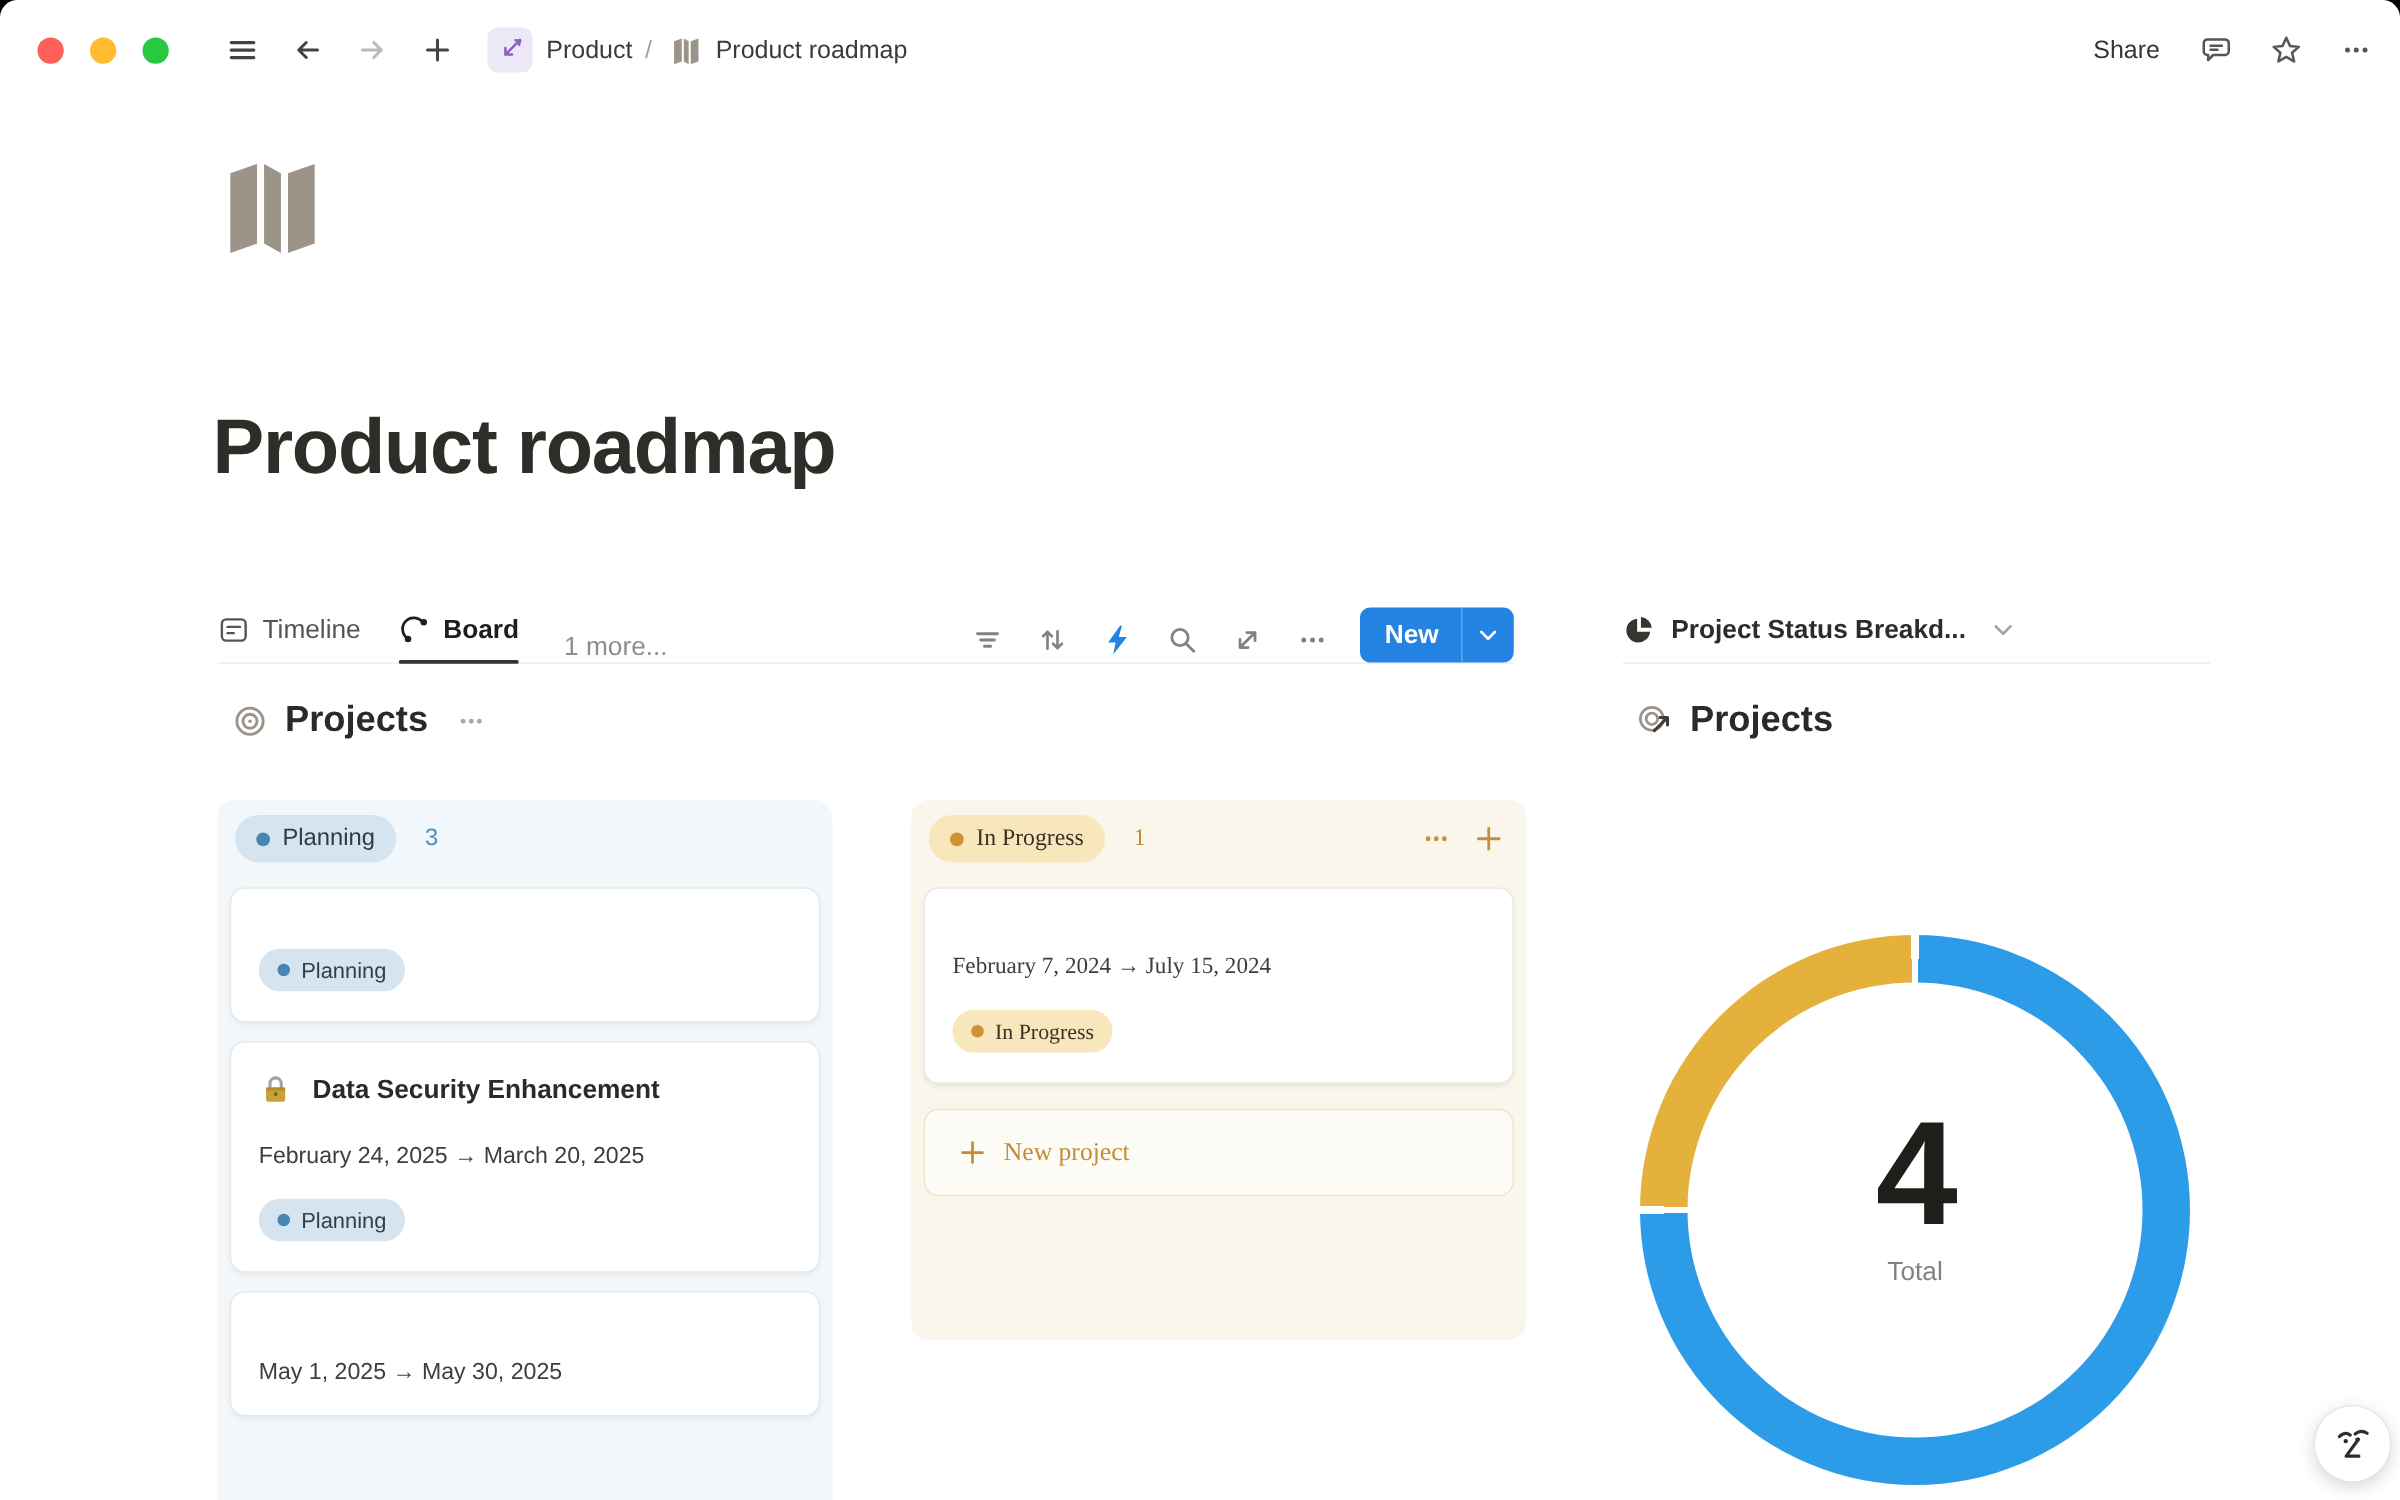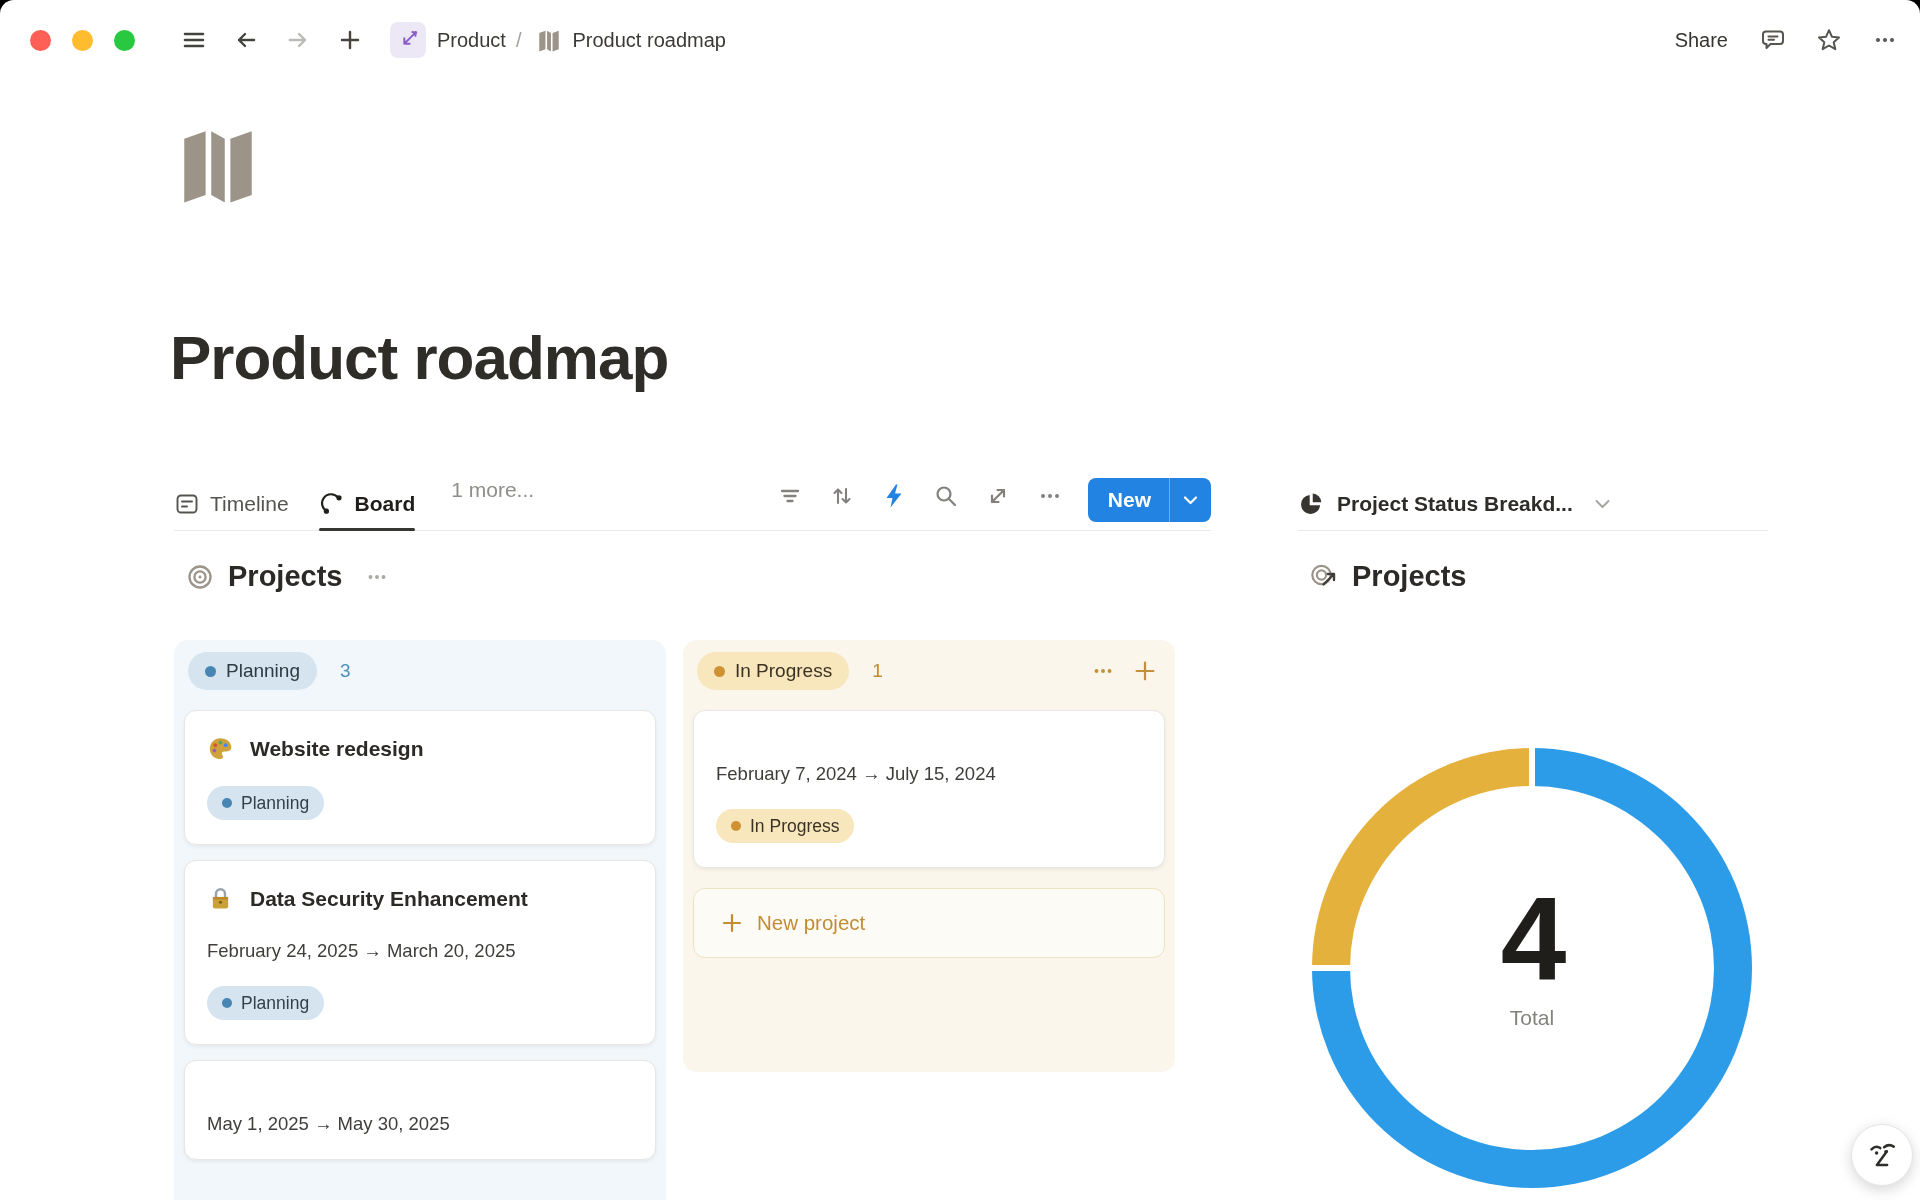--- a/index.html
+++ b/index.html
@@ -27,21 +27,21 @@
   .top-act:last-child { margin-right:6px; }
   .top-act svg { width:28px; height:28px; }
 
   
   .page-icon { position:absolute; left:173px; top:118px; width:90px; height:90px; }
   .page-title { position:absolute; left:170px; top:322px; font-size:62px; font-weight:700;
                 letter-spacing:-1px; color:#2F2D28; }
 
   
   .toolbar { position:absolute; left:174px; top:478px; width:1037px; height:53px;
-             border-bottom:1px solid #E9E9E7; display:flex; align-items:flex-start; }
+             border-bottom:1px solid #E9E9E7; display:flex; align-items:flex-end; }
   .tab { display:flex; align-items:center; gap:10px; height:100%; position:relative;
          margin-right:30px; font-size:21px; }
   .tab .ticon { width:26px; height:26px; }
   .tab.inactive { color:#55544F; }
   .tab.active { color:#1F1E1B; font-weight:700; }
   .tab.active::after { content:""; position:absolute; left:0; right:0; bottom:-1px; height:3px;
                        background:#37352F; border-radius:2px; }
   .more-tabs { font-size:21px; color:#8F8E89; margin-left:6px; }
   .tb-spacer { flex:1; }
   .tb-ic { width:36px; height:36px; display:flex; align-items:center; justify-content:center; margin-left:16px; }
@@ -62,21 +62,21 @@
   .section { position:absolute; display:flex; align-items:center; gap:14px; }
   .section .sic { width:28px; height:28px; flex:none; }
   .section .stitle { font-size:29px; font-weight:700; color:#2C2A26; }
   .section .sdots { margin-left:8px; display:flex; align-items:center; }
   .sec-left { left:186px; top:560px; }
   .sec-right { left:1310px; top:560px; }
 
   
   .column { position:absolute; top:640px; width:492px; border-radius:14px; padding:10px; }
   .col-planning { left:174px; height:612px; background:#F1F7FB; }
-  .col-progress { left:683px; height:432px; background:#FAF6EC; }
+  .col-progress { left:729px; height:432px; background:#FAF6EC;font-family:Liberation Serif, serif; }
   .col-head { height:38px; display:flex; align-items:center; margin:2px 4px 20px 4px; }
   .pill { display:inline-flex; align-items:center; gap:10px; height:38px; padding:0 17px;
           border-radius:19px; font-size:19px; font-weight:500; color:#2F3A42; }
   .pill .dot { width:11px; height:11px; border-radius:50%; flex:none; }
   .pill-blue { background:#D5E4EF; } .pill-blue .dot { background:#4786B3; }
   .pill-yellow { background:#F8E6BC; color:#3A3225; } .pill-yellow .dot { background:#CE9233; }
   .count { margin-left:23px; font-size:19px; font-weight:500; }
   .count-blue { color:#4D8FBE; } .count-amber { color:#C08A36; }
   .col-actions { margin-left:auto; display:flex; align-items:center; gap:10px; }
   .col-actions .cab { width:32px; height:32px; display:flex; align-items:center; justify-content:center; }
@@ -332,32 +332,20 @@
   <div class="column col-planning">
     <div class="col-head">
       <span class="pill pill-blue">
         <span class="dot"></span>
         <span>Planning</span>
       </span>
       <span class="count count-blue">3</span>
     </div>
 
     <div class="card">
-      <div class="card-row">
-        <span class="card-emoji">
-            <svg viewBox="0 0 24 24">
-              <path d="M12 2.8 C6.6 2.8 2.5 6.9 2.5 12.2 C2.5 17.5 6.6 21.4 12 21.4 C13.4 21.4 14.3 20.5 14.3 19.4 C14.3 18.8 14 18.3 13.7 17.9 C13.3 17.4 13.1 17 13.1 16.5 C13.1 15.4 14 14.6 15.1 14.6 H17.5 C20 14.6 21.6 13 21.6 10.9 C21.6 6.3 17.4 2.8 12 2.8 Z" fill="#CFA23C"></path>
-              <circle cx="7.3" cy="9" r="1.7" fill="#D94F3F"></circle>
-              <circle cx="12" cy="6.7" r="1.7" fill="#58A55C"></circle>
-              <circle cx="16.6" cy="9" r="1.7" fill="#4285F4"></circle>
-              <circle cx="6.6" cy="13.8" r="1.7" fill="#9C5FBF"></circle>
-            </svg>
-          </span>
-        <span class="card-title">Website redesign</span>
-      </div>
       <div class="tag tag-blue">
         <span class="tdot"></span>
         <span>Planning</span>
       </div>
     </div>
 
     <div class="card">
       <div class="card-row">
         <span class="card-emoji">
             <svg viewBox="0 0 24 24">

